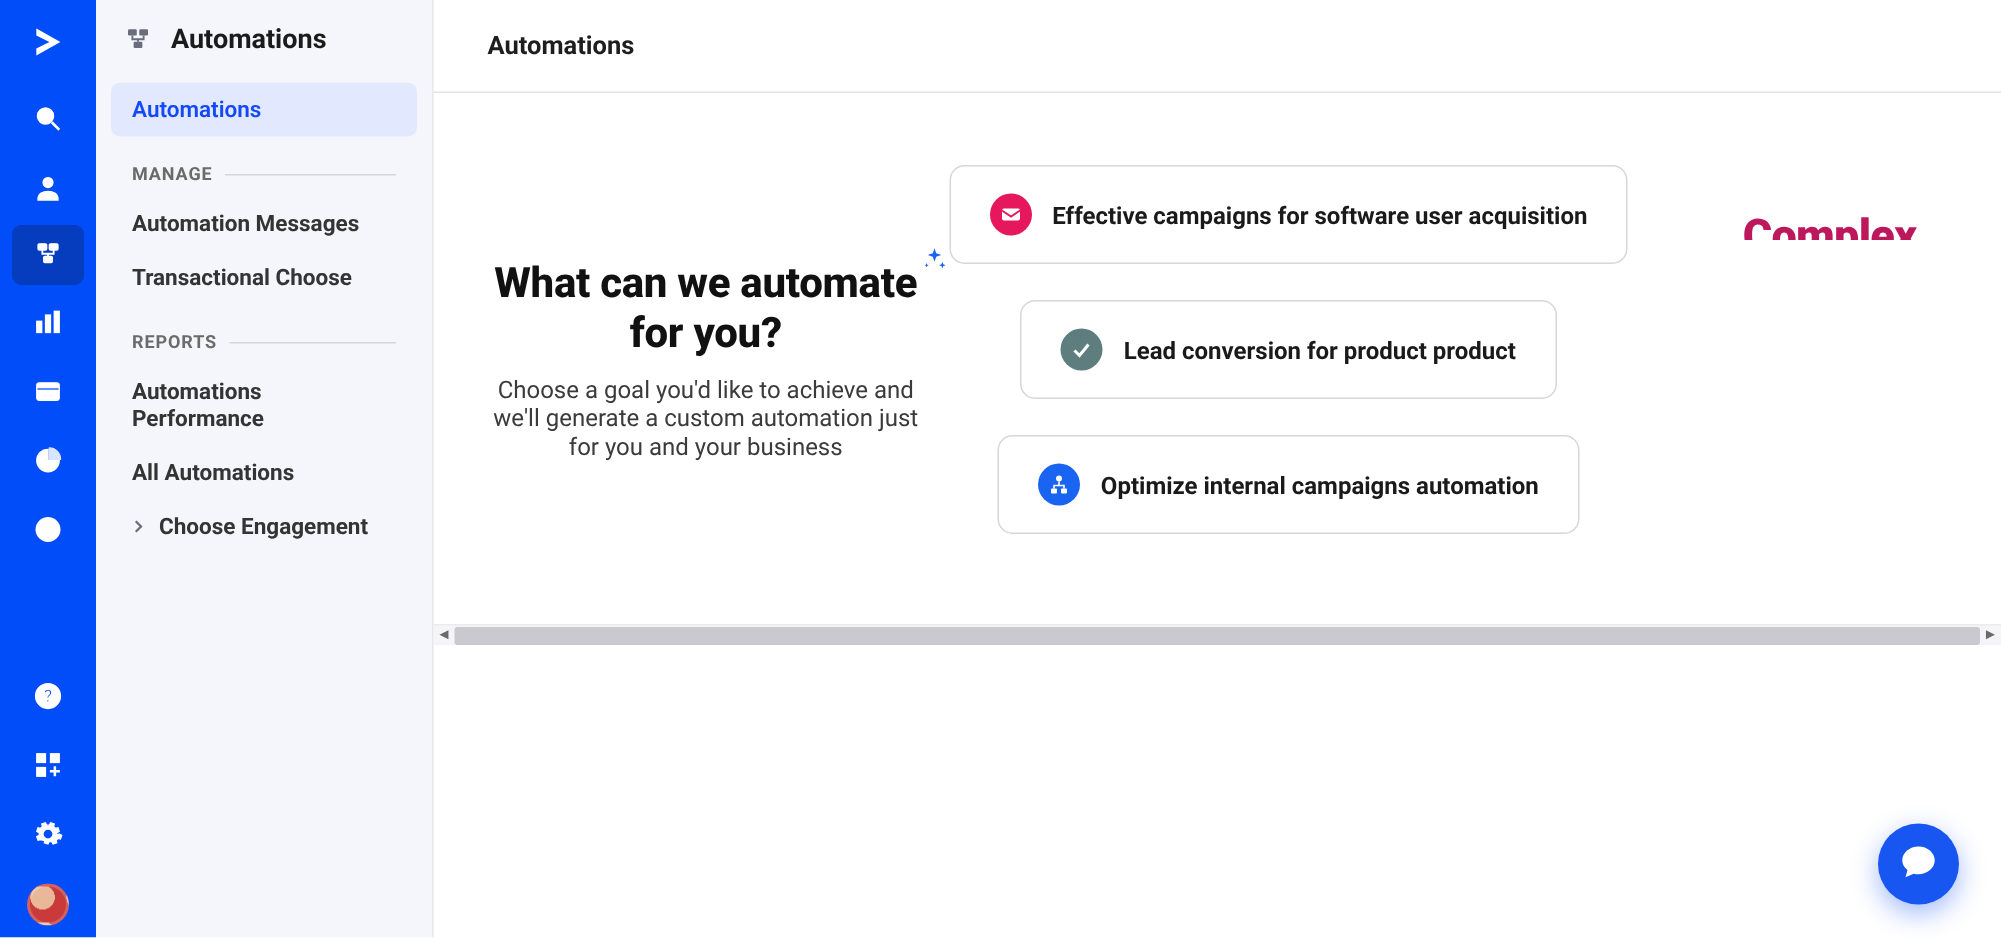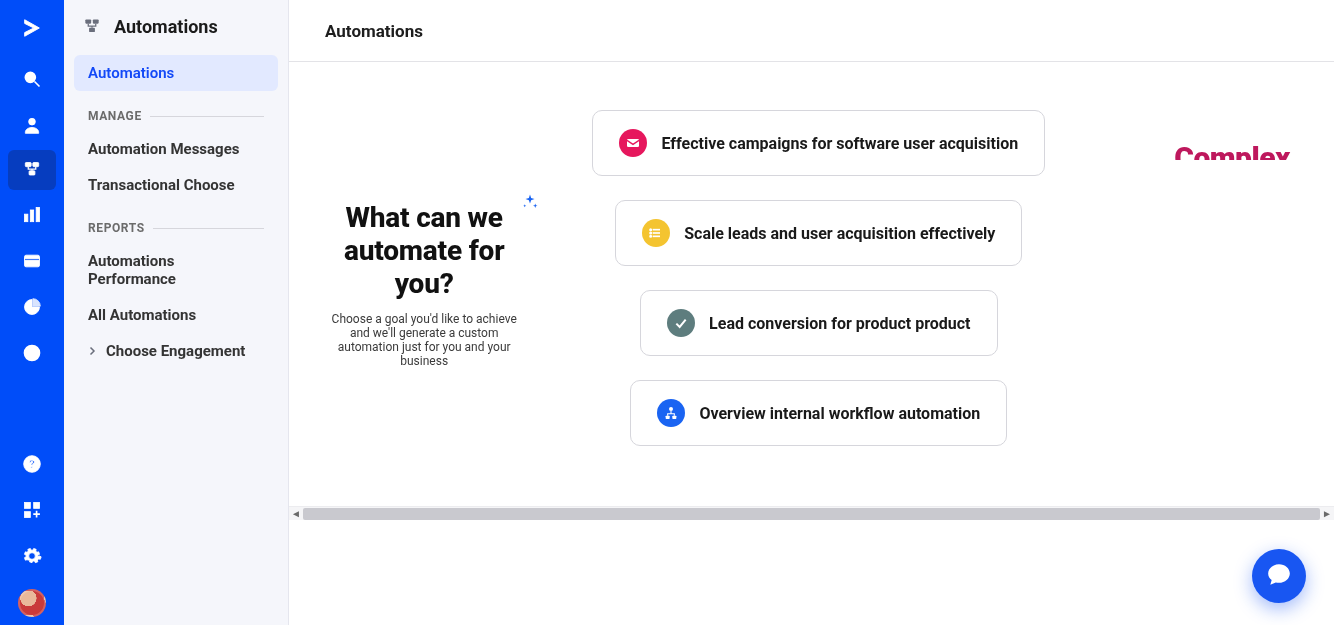--- a/index.html
+++ b/index.html
@@ -177,21 +177,21 @@
     position: relative;
     display: inline-block;
   }
   .sparkle {
     position: absolute;
     top: -16px; right: -16px;
     color: #1a64f2;
   }
   .hero-sub {
     margin-top: 12px;
-    font-size: 12px;
+    font-size: 16px;
     color: #3b3b3b;
   }
   .cards {
     display: flex;
     flex-wrap: wrap;
     justify-content: center;
     gap: 24px 28px;
     max-width: 900px;
     margin-top: 10px;
     margin-bottom: 40px;
@@ -448,52 +448,39 @@
 
         <div class="cards">
           <div class="card">
             <span class="cicon pink">
               <svg viewBox="0 0 24 24" fill="#fff">
                   <rect x="3" y="6" width="18" height="12" rx="2"></rect>
                   <path d="M3 8l9 6 9-6" stroke="#e6175d" stroke-width="2" fill="none"></path>
                 </svg>
             </span>
             <span class="card-text">Effective campaigns for software user acquisition</span>
-          </div>
-          <div class="card">
-            <span class="cicon yellow">
-              <svg viewBox="0 0 24 24" fill="none" stroke="#fff" stroke-width="2.5">
-                  <line x1="7" y1="7" x2="18" y2="7"></line>
-                  <line x1="7" y1="12" x2="18" y2="12"></line>
-                  <line x1="7" y1="17" x2="18" y2="17"></line>
-                  <circle cx="4" cy="7" r="1" fill="#fff"></circle>
-                  <circle cx="4" cy="12" r="1" fill="#fff"></circle>
-                  <circle cx="4" cy="17" r="1" fill="#fff"></circle>
-                </svg>
-            </span>
-            <span class="card-text">Scale leads and user acquisition effectively</span>
           </div>
           <div class="card">
             <span class="cicon teal">
               <svg viewBox="0 0 24 24" fill="none" stroke="#fff" stroke-width="3">
                   <polyline points="5 13 10 18 19 7"></polyline>
                 </svg>
             </span>
             <span class="card-text">Lead conversion for product product</span>
           </div>
           <div class="card">
             <span class="cicon blue">
               <svg viewBox="0 0 24 24" fill="#fff">
                   <circle cx="12" cy="6" r="3"></circle>
                   <rect x="4" y="16" width="6" height="5" rx="1"></rect>
                   <rect x="14" y="16" width="6" height="5" rx="1"></rect>
                   <path d="M12 9v4M12 13H7v3M12 13h5v3" stroke="#fff" stroke-width="1.6" fill="none"></path>
                 </svg>
             </span>
-            <span class="card-text">Overview internal workflow automation</span>
+            <span class="card-text">Optimize internal campaigns automation</span>
           </div>
         </div>
 
         <div class="cutoff">Complex automation made</div>
       </div>
 
       <div class="hscroll-indicator">
         <span class="arrow">◄</span>
         <span class="track"></span>
         <span class="arrow">►</span>

